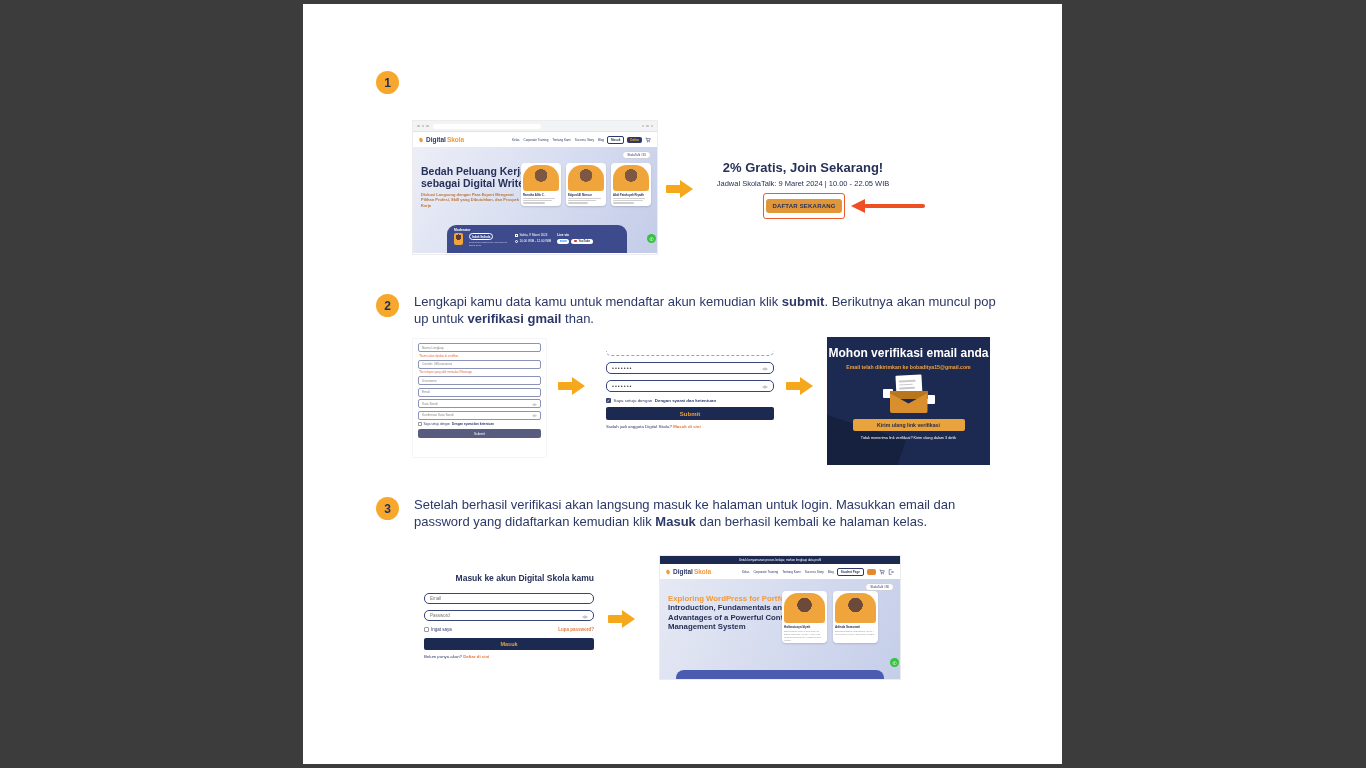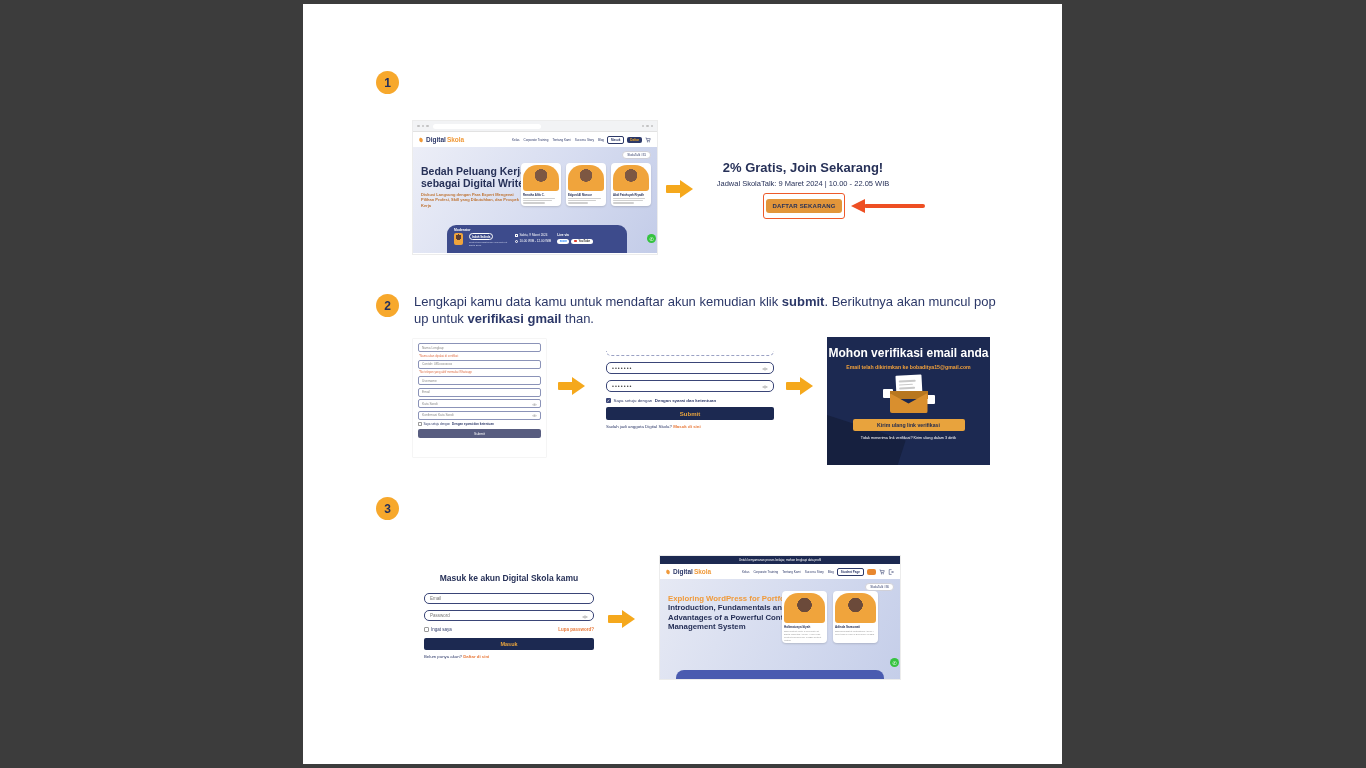--- a/index.html
+++ b/index.html
@@ -121,21 +121,21 @@
   .paperC { position:absolute; right:0; top:20px; width:10px; height:9px; background:#fff; border-radius:1px; }
   .envfront { position:absolute; left:7px; bottom:0; width:38px; height:20px; background:#d98f2e; border-radius:2px;
     clip-path:polygon(0 0, 50% 52%, 100% 0, 100% 100%, 0 100%); }
   .envback { position:absolute; left:7px; bottom:14px; width:38px; height:8px; background:#b8771f; }
   .pbtn { position:relative; width:112px; height:12px; background:#e8a33d; border-radius:2px; margin:6px auto 0;
     color:#1c2951; font-weight:bold; font-size:5.2px; display:flex; align-items:center; justify-content:center; }
   .pfooter { font-size:3.8px; margin-top:5px; position:relative; }
 
   
   #login { position:absolute; left:424px; top:567px; width:170px; height:108px; background:#fff; }
-  .ltitle { text-align:center; font-size:8.5px; font-weight:bold; color:#273158; margin:6px 0 10px; }
+  .ltitle { text-align:right; font-size:8.5px; font-weight:bold; color:#273158; margin:6px 0 10px; }
   .linput { position:relative; height:11px; border:0.8px solid #3a4577; border-radius:5px;
     font-size:4.5px; color:#777; display:flex; align-items:center; padding-left:5px; margin-bottom:6px; }
   .lrow { display:flex; justify-content:space-between; align-items:center; font-size:4.5px; color:#2c3868; margin:0 0 6px; }
   .lrow .left { display:flex; align-items:center; gap:2.5px; }
   .chk3 { width:4.5px; height:4.5px; border:0.6px solid #9a9a9a; border-radius:1px; }
   .lbtn { height:12px; background:#1c2951; color:#e8a33d; font-weight:bold; font-size:5.5px;
     border-radius:2px; display:flex; align-items:center; justify-content:center; margin-bottom:4px; }
   .lfooter { font-size:4.3px; color:#2c3868; }
 
   
@@ -374,20 +374,23 @@
       <div class="envback"></div>
       <div class="envfront"></div>
     </div>
     <div class="pbtn">Kirim ulang link verifikasi</div>
     <div class="pfooter">Tidak menerima link verifikasi? Kirim ulang dalam 3 detik</div>
   </div>
 
   <div class="step-circle" style="left:376px;top:497px;">
     <span>3</span>
   </div>
+  <div class="step-text" style="left:414px;top:496px;">
+    <span>Setelah berhasil verifikasi akan langsung masuk ke halaman untuk login. Masukkan email dan password yang didaftarkan kemudian klik </span><span class="b">Masuk</span><span> dan berhasil kembali ke halaman kelas.</span>
+  </div>
 
   <div id="login">
     <div class="ltitle">Masuk ke akun Digital Skola kamu</div>
     <div class="linput">
         <span>Email</span>
       </div>
     <div class="linput">
         <span>Password</span>
       <svg class="eye2" width="6" height="4" viewBox="0 0 10 6">
           <path d="M1 3 Q5 -1 9 3 Q5 7 1 3Z" fill="none" stroke="#999" stroke-width="0.9"></path>

